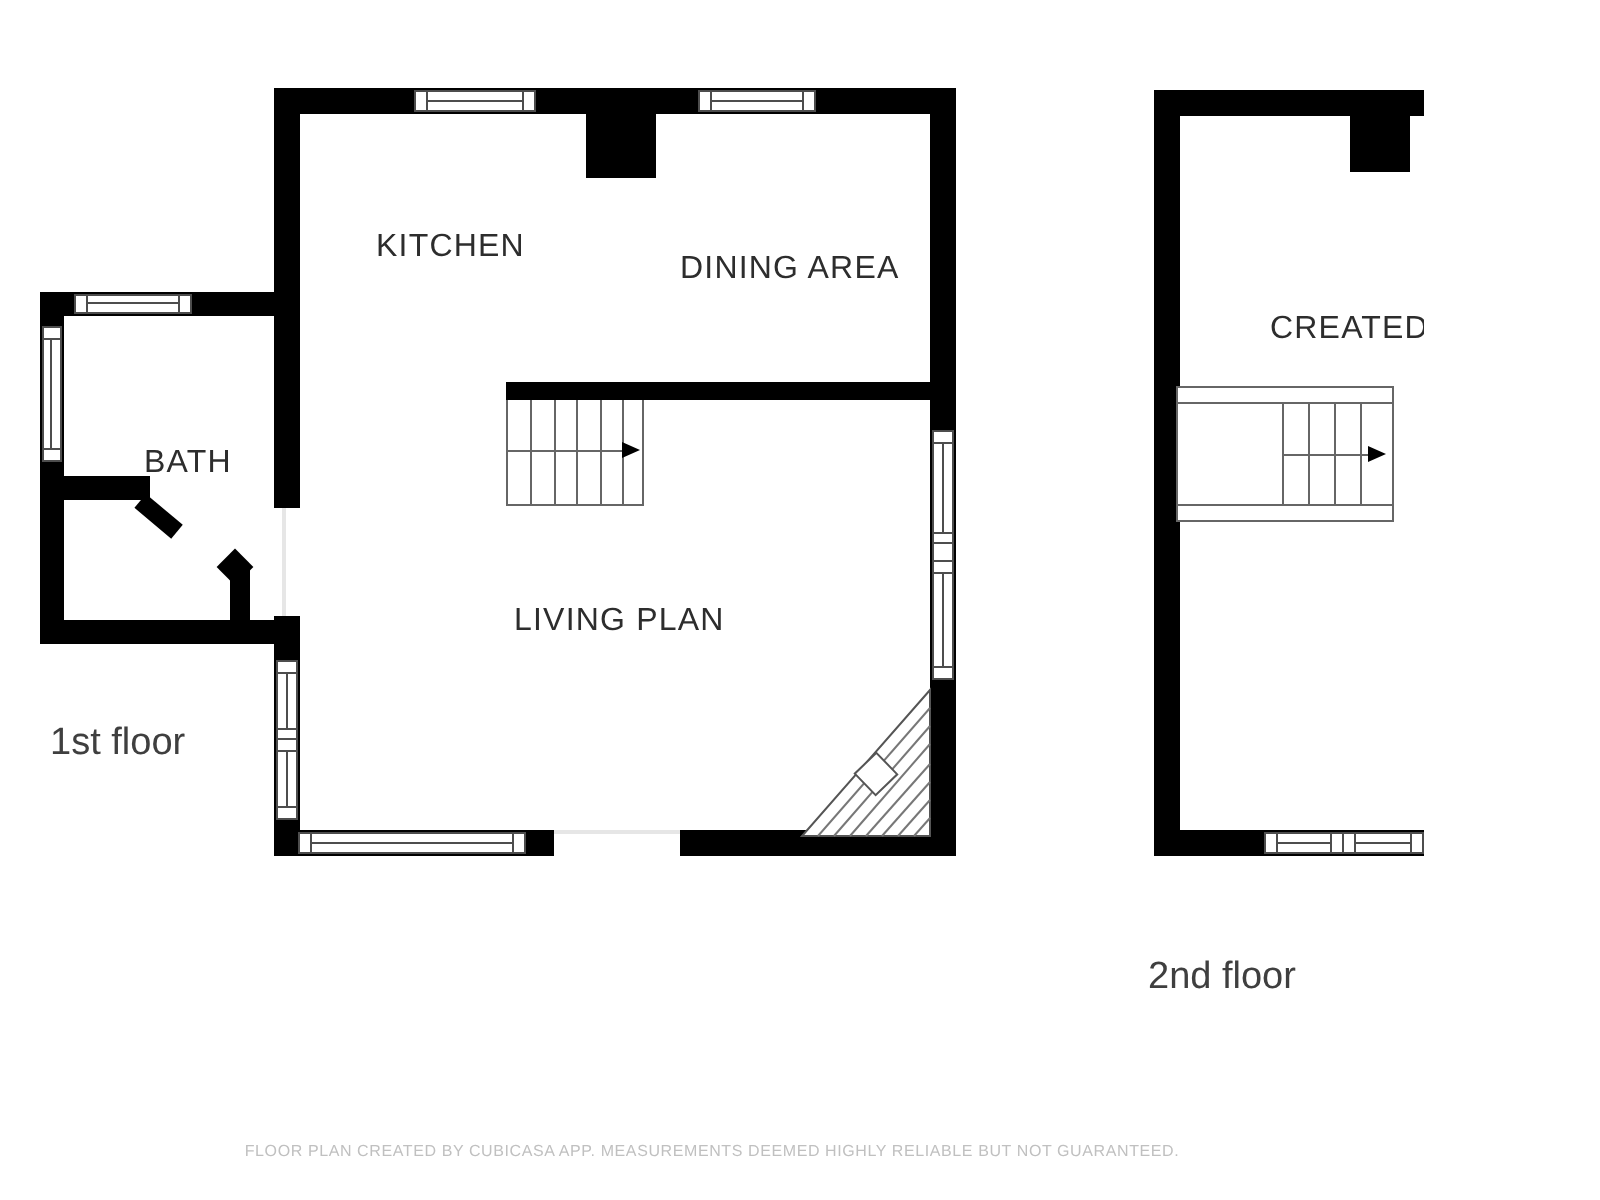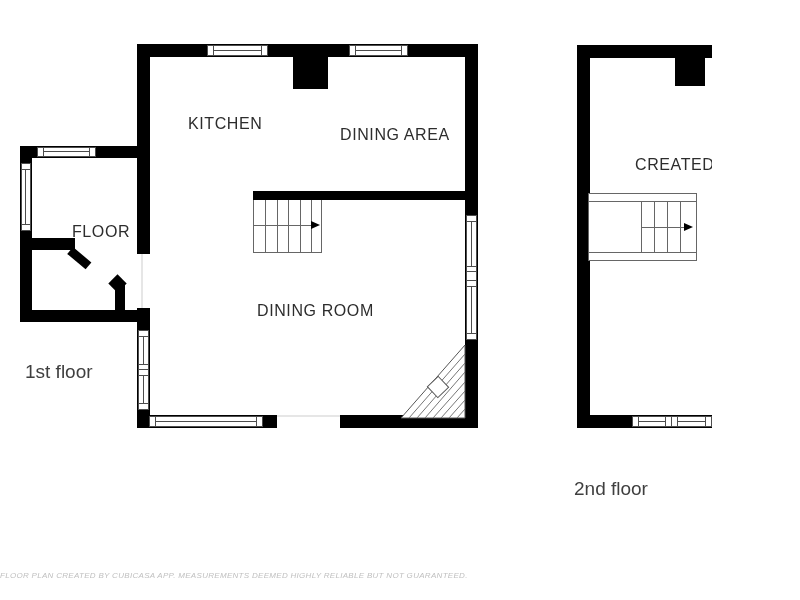--- a/index.html
+++ b/index.html
@@ -26,22 +26,22 @@
   .bar{position:absolute;left:0;right:0;height:1px;background:#666;}
   .arrow-line{position:absolute;height:1px;background:#666;}
   .arrow-head{position:absolute;right:-8px;top:-4px;width:0;height:0;
       border-left:9px solid #000;border-top:4px solid transparent;border-bottom:4px solid transparent;}
   
   .door-leaf{position:absolute;background:#000;}
   
   .room-label{position:absolute;color:#2d2d2d;font-size:16px;line-height:1;
       letter-spacing:0.6px;white-space:nowrap;}
   .floor-label{position:absolute;color:#3f3f3f;font-size:19px;line-height:1;white-space:nowrap;}
-  .footer-note{position:absolute;left:0;right:0;top:571px;color:#c0c0c0;
-      font-size:8px;letter-spacing:0.3px;white-space:nowrap;font-style:italic;}
+  .footer-note{position:absolute;left:0;right:0;top:571px;text-align:center;color:#c0c0c0;
+      font-size:8px;letter-spacing:0.3px;white-space:nowrap;}
 </style>
 </head>
 <body>
 
 <div class="plan">
 
   <div class="wall" style="left:137px;top:44px;width:341px;height:13px"></div>
   <div class="wall" style="left:137px;top:44px;width:13px;height:210px"></div>
   <div class="opening" style="left:141px;top:254px;width:2px;height:54px"></div>
   <div class="wall" style="left:137px;top:308px;width:13px;height:120px"></div>
@@ -127,22 +127,22 @@
       <line x1="34" y1="78" x2="66" y2="42"></line>
       <line x1="42" y1="78" x2="66" y2="51"></line>
       <line x1="50" y1="78" x2="66" y2="60"></line>
       <line x1="58" y1="78" x2="66" y2="69"></line>
     </g>
     <rect x="31.5" y="39.5" width="15" height="15" fill="#ffffff" stroke="#555555" transform="rotate(46 39 47)"></rect>
   </svg>
 
   <div class="room-label" style="left:188px;top:116px">KITCHEN</div>
   <div class="room-label" style="left:340px;top:127px">DINING AREA</div>
-  <div class="room-label" style="left:72px;top:224px">FLOOR</div>
-  <div class="room-label" style="left:257px;top:303px">DINING ROOM</div>
+  <div class="room-label" style="left:72px;top:224px">BATH</div>
+  <div class="room-label" style="left:257px;top:303px">LIVING PLAN</div>
   <div class="floor-label" style="left:25px;top:362px">1st floor</div>
 
   <div class="wall" style="left:577px;top:45px;width:201px;height:13px"></div>
   <div class="wall" style="left:577px;top:45px;width:13px;height:383px"></div>
   <div class="wall" style="left:765px;top:45px;width:13px;height:383px"></div>
   <div class="wall" style="left:577px;top:415px;width:201px;height:13px"></div>
   <div class="wall" style="left:675px;top:45px;width:30px;height:41px"></div>
 
   <div class="win win-h" style="left:632px;top:416px;width:40px;height:11px">
       <i class="t-l"></i>

